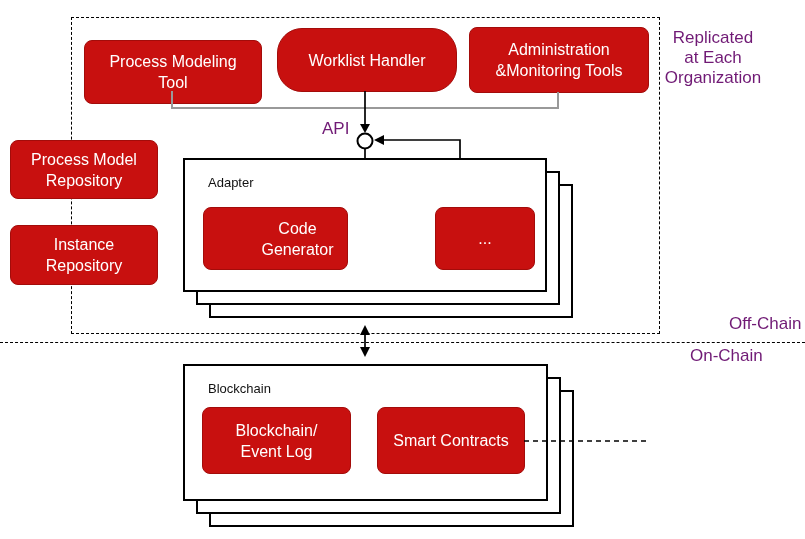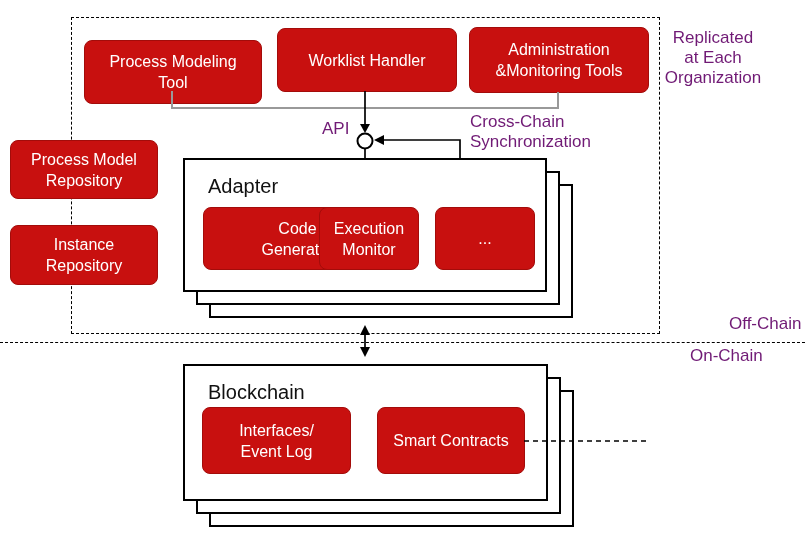--- a/index.html
+++ b/index.html
@@ -24,21 +24,21 @@
   .dashedbox {
     position:absolute; border:1.5px dashed #000000; box-sizing:border-box;
   }
   .dashline {
     position:absolute; border-top:1.5px dashed #000000;
   }
   .lbl {
     position:absolute; font-size:17px; line-height:20px; color:#701a75;
     white-space:pre-line;
   }
-  .title-lbl { position:absolute; font-size:20px; color:#111; }
+  .title-lbl { position:absolute; font-size:13px; color:#111; }
   svg.overlay { position:absolute; left:0; top:0; pointer-events:none; }
   .stroke-gray { stroke: var(--gray, #999999); stroke-width:2; fill:none; }
   .stroke-black { stroke:#000000; stroke-width:1.7; fill:none; }
   .fill-black { fill:#000000; stroke:none; }
   .node-circle { fill:#ffffff; stroke:#000000; stroke-width:2; }
   .dash-stroke { stroke:#000000; stroke-width:1.5; fill:none; stroke-dasharray:5 4; }
 </style>
 </head>
 <body>
 
@@ -53,45 +53,41 @@
   <div class="stackbox" style="left:183px; top:158px; width:364px; height:134px;"></div>
   <div class="title-lbl" style="left:208px; top:175px;">Adapter</div>
 
   <div class="stackbox" style="left:209px; top:390px; width:365px; height:137px;"></div>
   <div class="stackbox" style="left:196px; top:377px; width:365px; height:137px;"></div>
   <div class="stackbox" style="left:183px; top:364px; width:365px; height:137px;"></div>
   <div class="title-lbl" style="left:208px; top:381px;">Blockchain</div>
 
   <div class="redbox" style="left:84px; top:40px; width:176px; height:62px;">Process Modeling
 Tool</div>
-  <div class="redbox" style="left:277px; top:28px; width:178px; height:62px;">Worklist Handler</div>
+  <div class="redbox" style="left:277px; top:28px; width:178px; height:62px;border-radius:25px;">Worklist Handler</div>
   <div class="redbox" style="left:469px; top:27px; width:178px; height:64px;">Administration
 &amp;Monitoring Tools</div>
 
   <div class="redbox" style="left:10px; top:140px; width:146px; height:57px;">Process Model
 Repository</div>
   <div class="redbox" style="left:10px; top:225px; width:146px; height:58px;">Instance
 Repository</div>
 
   <div class="redbox" style="left:203px; top:207px; width:99px; height:61px;padding-left:44px;">Code
 Generator</div>
-  <div class="redbox" style="left:319px; top:207px; width:98px; height:61px;">Execution
-Monitor</div>
   <div class="redbox" style="left:435px; top:207px; width:98px; height:61px;">...</div>
 
-  <div class="redbox" style="left:202px; top:407px; width:147px; height:65px;">Interfaces/
+  <div class="redbox" style="left:202px; top:407px; width:147px; height:65px;">Blockchain/
 Event Log</div>
   <div class="redbox" style="left:377px; top:407px; width:146px; height:65px;">Smart Contracts</div>
 
   <div class="lbl" style="left:663px; top:28px; width:100px; text-align:center;">Replicated
 at Each
 Organization</div>
   <div class="lbl" style="left:322px; top:119px;">API</div>
-  <div class="lbl" style="left:470px; top:112px;">Cross-Chain
-Synchronization</div>
   <div class="lbl" style="left:689px; top:314px;margin-left:40px;">Off-Chain</div>
   <div class="lbl" style="left:690px; top:346px;">On-Chain</div>
 
   <svg class="overlay" width="805" height="539" viewBox="0 0 805 539">
 
     <path class="stroke-gray" d="M172,91 L172,108 M558,92 L558,108 M171,108 L559,108"></path>
 
     <line class="stroke-black" x1="365" y1="91" x2="365" y2="125"></line>
     <polygon class="fill-black" points="360,124 370,124 365,133"></polygon>
 

